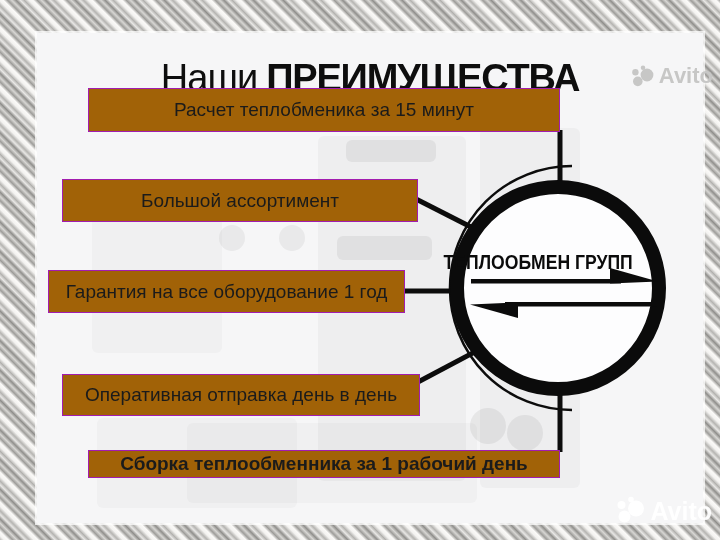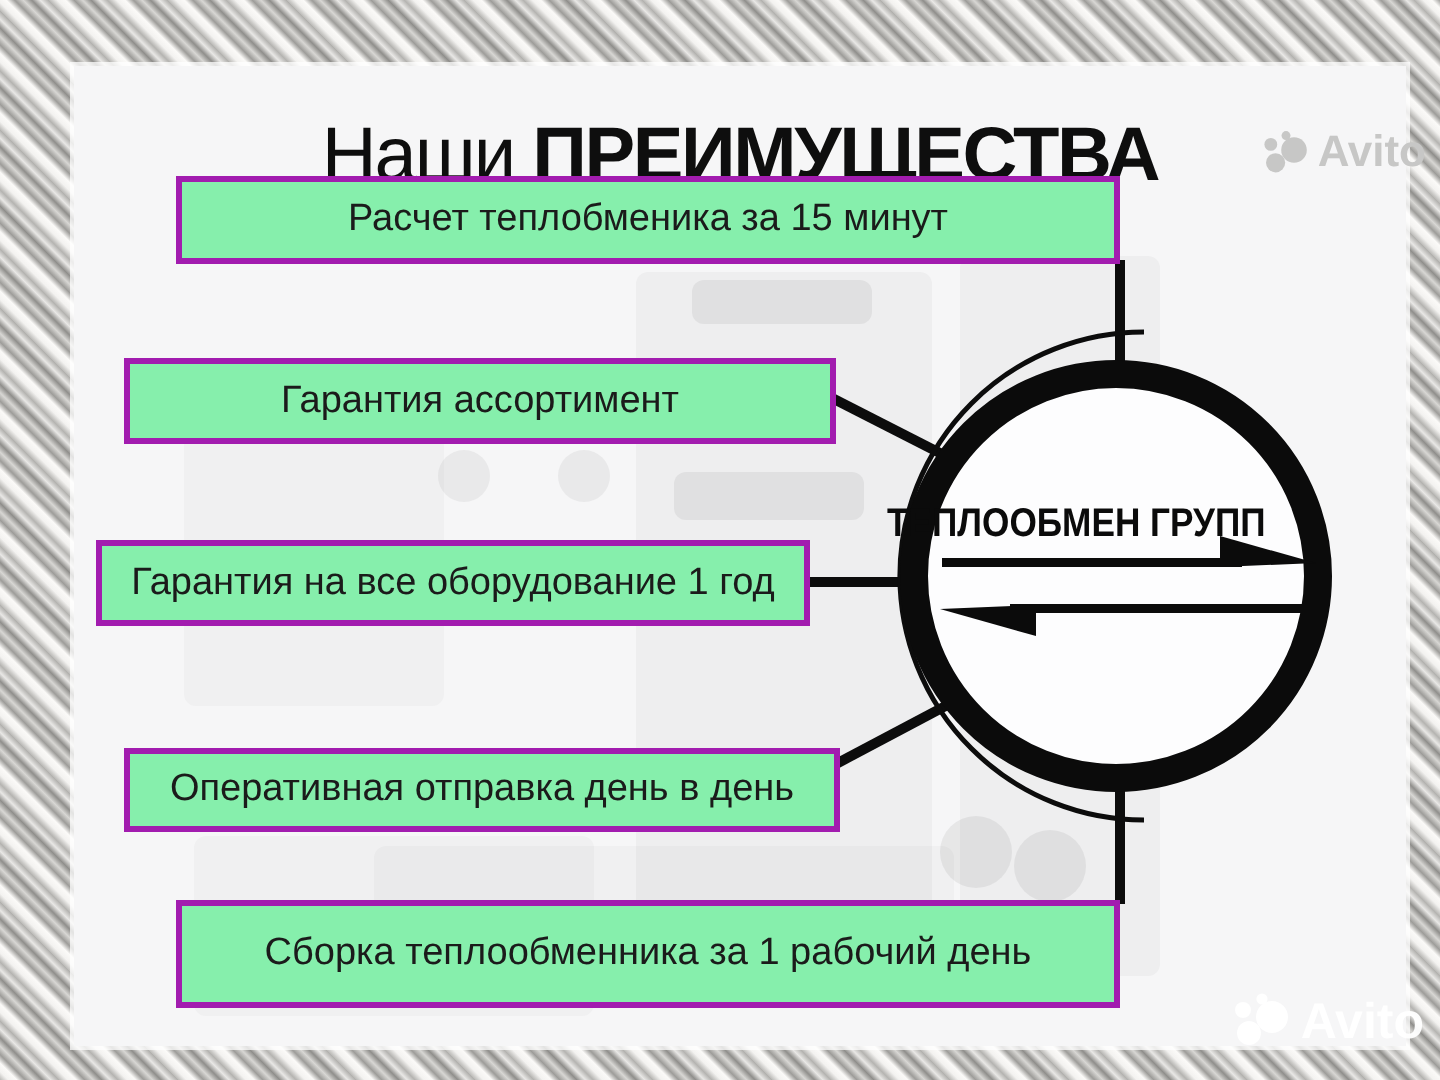--- a/index.html
+++ b/index.html
@@ -37,37 +37,37 @@
     font-size: 38px;
     color: #0e0e0e;
     letter-spacing: -1px;
     white-space: nowrap;
   }
   .title .t-regular { font-weight: 400; margin-right: 9px; }
   .title .t-bold { font-weight: 700; letter-spacing: -1.2px; }
 
   .adv-box {
     position: absolute;
-    background: #86efac;
-    border: 3px solid #a21caf;
+    background: #a16207;
+    border: 1px solid #a21caf;
     display: flex;
     align-items: center;
     justify-content: center;
     font-size: 19px;
     font-weight: 400;
     color: #1b1b1b;
     white-space: nowrap;
     z-index: 3;
   }
   
   .box-1 { left: 51px;  top: 55px;  width: 472px; height: 44px; }
   .box-2 { left: 25px;  top: 146px; width: 356px; height: 43px; }
   .box-3 { left: 11px;  top: 237px; width: 357px; height: 43px; }
   .box-4 { left: 25px;  top: 341px; width: 358px; height: 42px; }
-  .box-5 { left: 51px;  top: 417px; width: 472px; height: 54px; }
+  .box-5 { left: 51px;  top: 417px; width: 472px; height: 28px; font-weight: bold; }
 
   .diagram-svg {
     position: absolute;
     left: 0; top: 0; width: 720px; height: 540px;
     z-index: 2;
     pointer-events: none;
   }
 
   .logo-text {
     position: absolute;
@@ -124,21 +124,21 @@
     <div class="ghost g-rect" style="left:150px; top:390px; width:290px; height:80px; opacity:0.04;"></div>
 
     <div class="title">
       <span class="t-regular">Наши</span><span class="t-bold">ПРЕИМУЩЕСТВА</span>
     </div>
 
     <div class="adv-box box-1">
       <span>Расчет теплобменика за 15 минут</span>
     </div>
     <div class="adv-box box-2">
-      <span>Гарантия ассортимент</span>
+      <span>Большой ассортимент</span>
     </div>
     <div class="adv-box box-3">
       <span>Гарантия на все оборудование 1 год</span>
     </div>
     <div class="adv-box box-4">
       <span>Оперативная отправка день в день</span>
     </div>
     <div class="adv-box box-5">
       <span>Сборка теплообменника за 1 рабочий день</span>
     </div>

